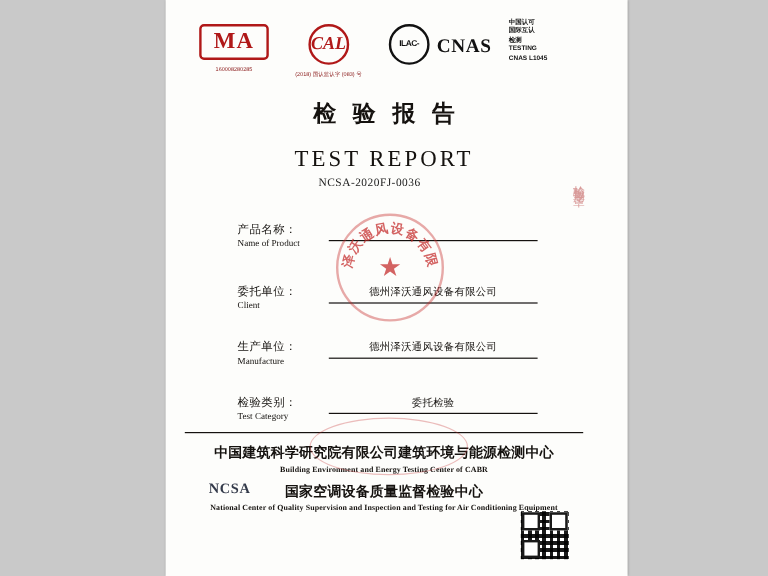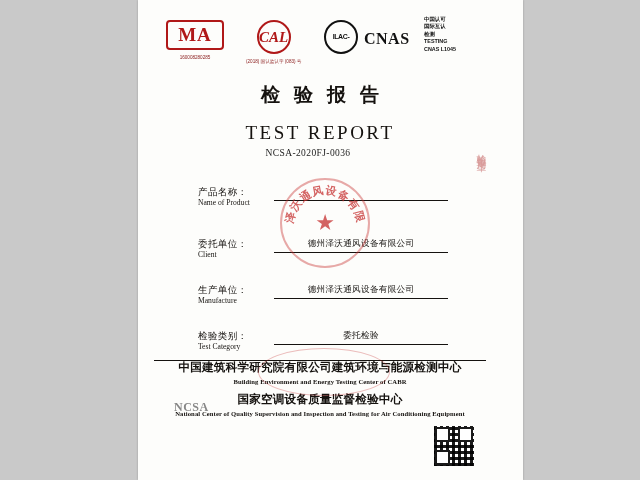--- a/index.html
+++ b/index.html
@@ -297,21 +297,21 @@
     pointer-events: none;
   }
 
   
   .ncsa-logo {
     position: absolute;
     left: 36px;
     top: 400px;
     font-family: "Liberation Serif", serif;
     font-size: 12px;
-    color: #737373;
+    color: #0f172a;
     font-weight: bold;
     letter-spacing: 0.5px;
     opacity: 0.85;
   }
   .qr {
     position: absolute;
     left: 296px;
     top: 426px;
     width: 40px;
     height: 40px;
@@ -403,21 +403,21 @@
       <div class="labels">
         <div class="lbl-cn">检验类别：</div>
         <div class="lbl-en">Test Category</div>
       </div>
       <div class="value">委托检验</div>
       <div class="rule"></div>
     </div>
 
     <div class="footer">
       <div class="foot-sep"></div>
-      <div class="foot-cn" style="">中国建筑科学研究院有限公司建筑环境与能源检测中心</div>
+      <div class="foot-cn" style="margin-top:10px;">中国建筑科学研究院有限公司建筑环境与能源检测中心</div>
       <div class="foot-en" style="margin-top:3px;">Building Environment and Energy Testing Center of CABR</div>
       <div class="foot-cn" style="margin-top:7px;">国家空调设备质量监督检验中心</div>
       <div class="foot-en" style="margin-top:3px;">National Center of Quality Supervision and Inspection and Testing for Air Conditioning Equipment</div>
     </div>
 
     <div class="ncsa-logo">NCSA</div>
 
     <div class="qr">
       <div class="qr-eye" style="left:1px; top:1px;"></div>
       <div class="qr-eye" style="right:1px; top:1px;"></div>

